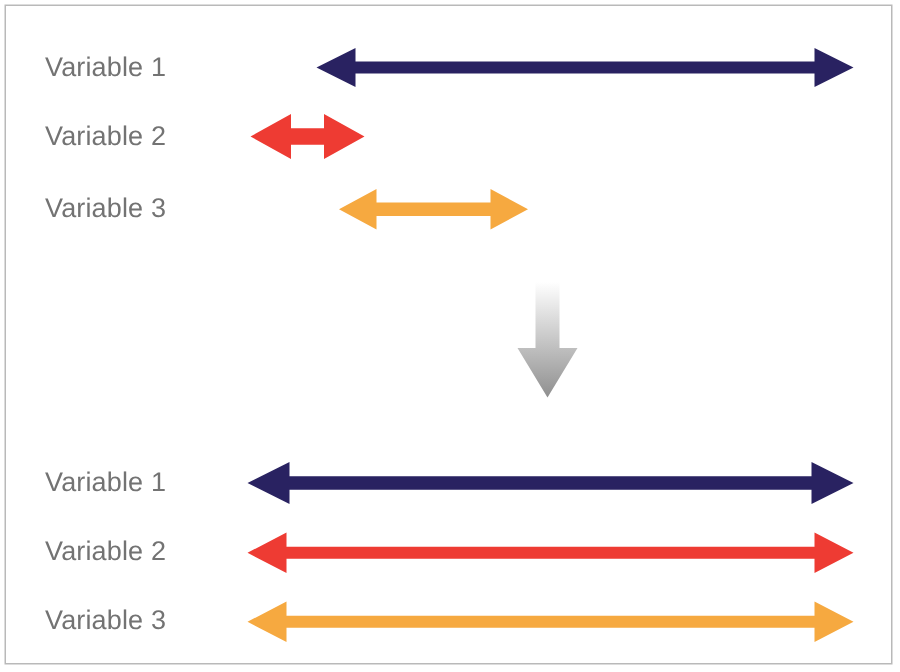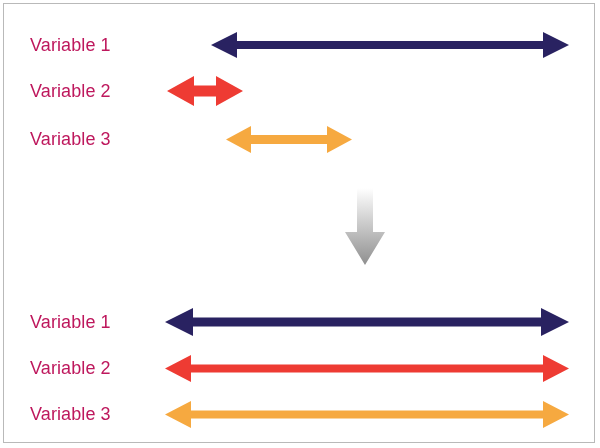--- a/index.html
+++ b/index.html
@@ -14,21 +14,21 @@
     left:3px;top:3px;
     width:592px;height:440px;
     border:1px solid #b9b9b9;
     background:#ffffff;
     box-sizing:border-box;
   }
   .stage{position:absolute;left:0;top:0;width:100%;height:100%;}
   .row-label{
     position:absolute;
     font-size:18px;
-    color:#be185d;
+    color:#737373;
     letter-spacing:.1px;
     white-space:nowrap;
     transform:translateY(-50%);
     font-family:"Liberation Sans", sans-serif;
   }
   .arrow-svg{position:absolute;overflow:visible;}
   .down-arrow-svg{position:absolute;overflow:visible;}
 </style>
 </head>
 <body>

